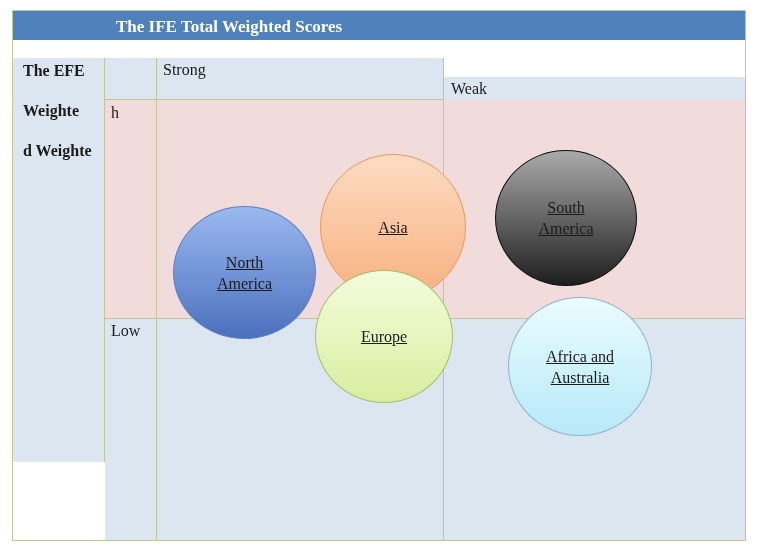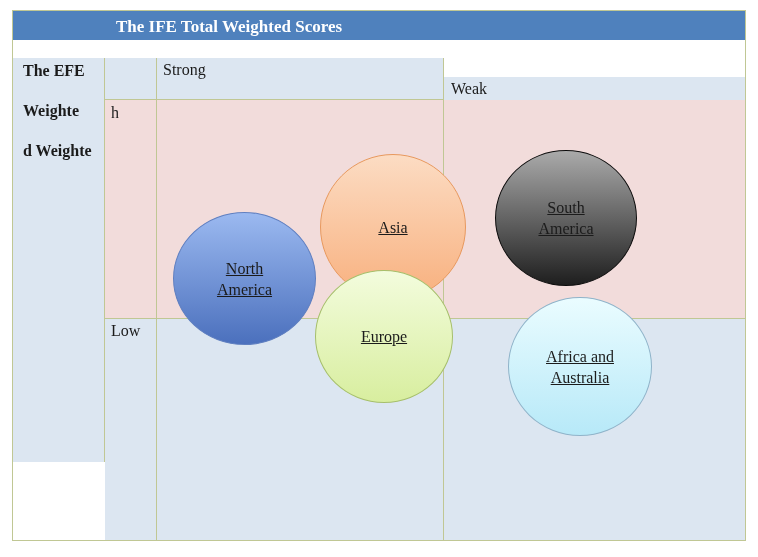--- a/index.html
+++ b/index.html
@@ -100,21 +100,21 @@
 
     <div class="cell c-low b-r">
       <div class="rowlabel-line">Low</div>
     </div>
 
     <div class="cell q-sl b-r"></div>
     <div class="cell q-wl"></div>
 
   </div>
 
-  <div class="bubble" style="left: 173px; top: 212px; width: 143px; height: 133px; z-index: 3; background: linear-gradient(rgb(155, 185, 240), rgb(75, 112, 189)); border-color: rgb(95, 127, 192); color: rgb(27, 27, 27);">
+  <div class="bubble" style="left: 173px; top: 206px; width: 143px; height: 133px; z-index: 3; background: linear-gradient(rgb(155, 185, 240), rgb(75, 112, 189)); border-color: rgb(95, 127, 192); color: rgb(27, 27, 27);">
     <span class="bubble-label">North
 America</span>
   </div>
 
   <div class="bubble" style="left: 320px; top: 154px; width: 146px; height: 146px; z-index: 2; background: linear-gradient(rgb(252, 220, 195), rgb(248, 176, 126)); border-color: rgb(232, 153, 94); color: rgb(27, 27, 27);">
     <span class="bubble-label">Asia</span>
   </div>
 
   <div class="bubble" style="left: 495px; top: 150px; width: 142px; height: 136px; z-index: 3; background: linear-gradient(rgb(170, 170, 170), rgb(30, 30, 30)); border-color: rgb(10, 10, 10); color: rgb(27, 27, 27);">
     <span class="bubble-label">South

